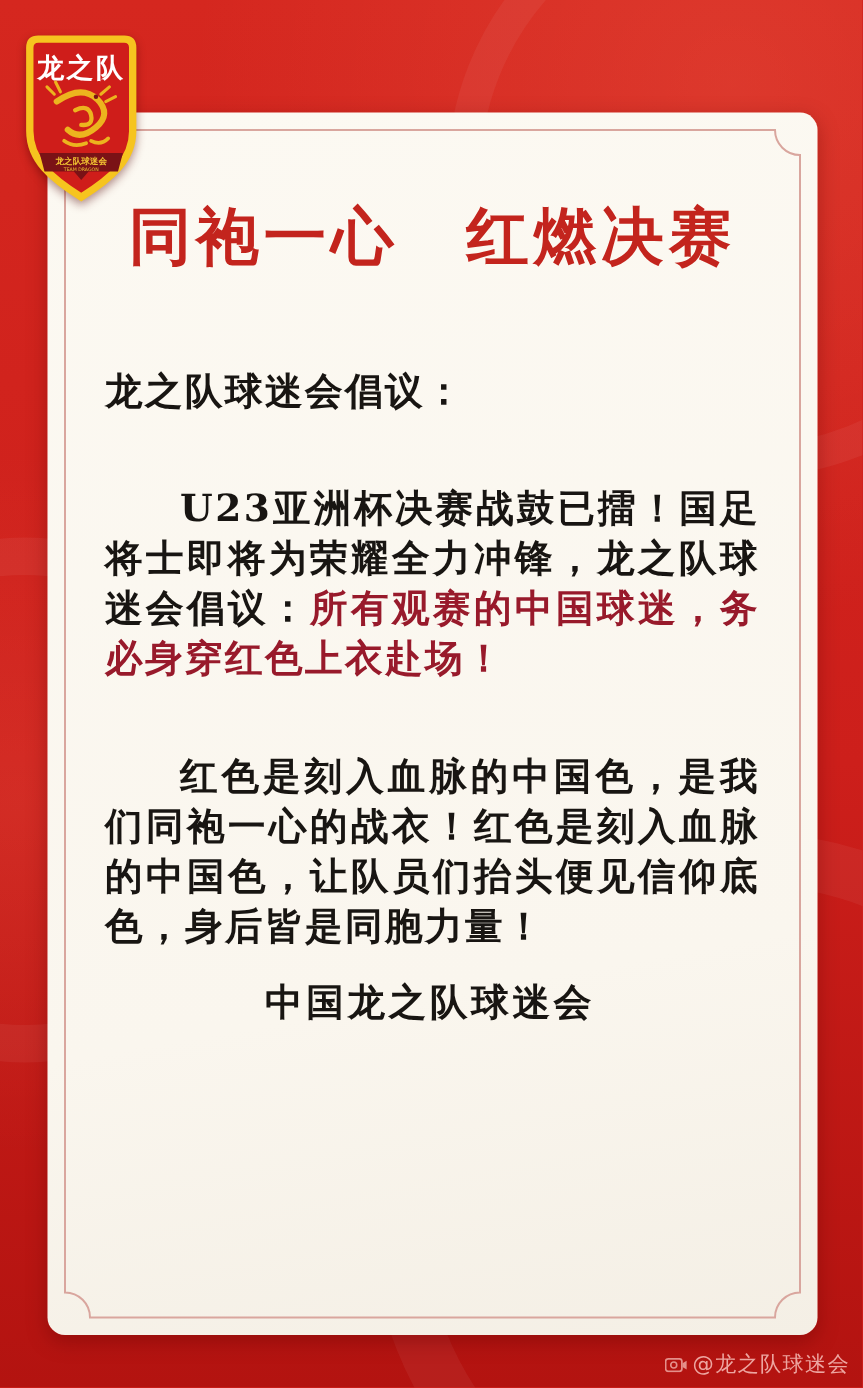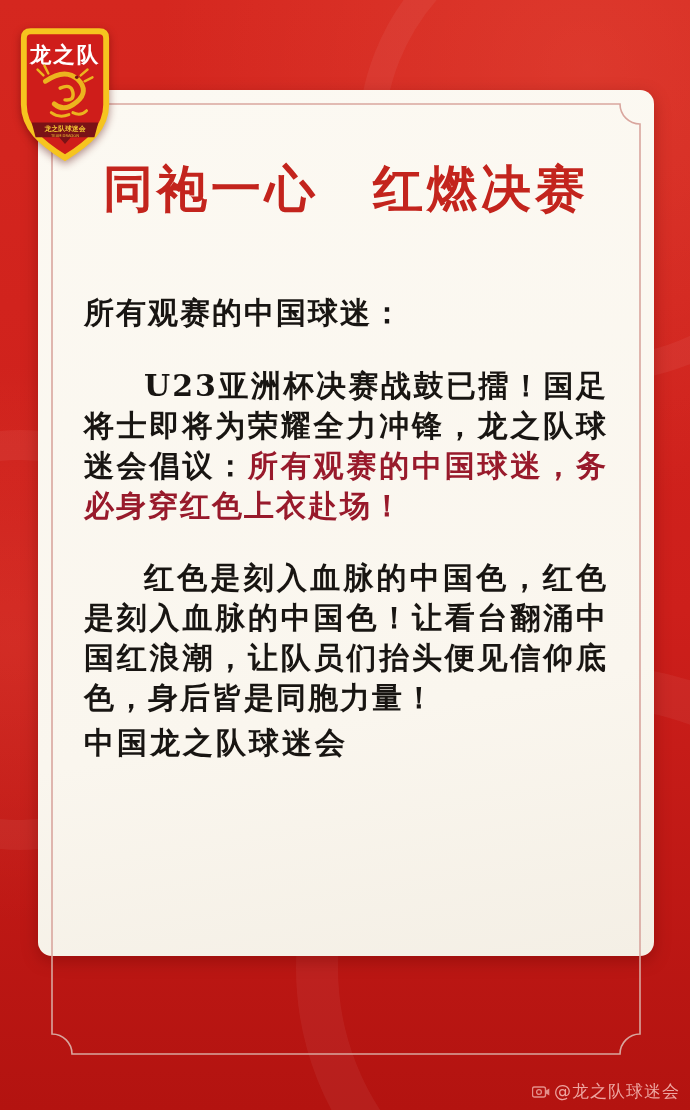--- a/index.html
+++ b/index.html
@@ -16,46 +16,46 @@
       radial-gradient(circle at 2% 58%, rgba(255,130,100,0.14) 0, rgba(255,130,100,0) 30%),
       linear-gradient(180deg, #d5271f 0%, #cd1f1b 55%, #b31310 100%);
   }
   .ring { position:absolute; border-radius:50%; border:26px solid rgba(255,255,255,0.05); }
   .ring1 { width:430px; height:430px; right:-150px; top:-100px; }
   .ring2 { width:360px; height:360px; left:-190px; top:430px; border-width:30px; }
   .ring3 { width:520px; height:520px; right:-210px; bottom:-160px; border-width:42px; }
 
   
   .card {
-    position:absolute; left:38px; top:90px; width:616px; height:866px;
+    position:absolute; left:38px; top:90px; width:616px; height:978px;
     background:linear-gradient(170deg, #fcf9f2 0%, #faf6ee 70%, #f4efe5 100%);
     border-radius:14px;
     box-shadow:0 5px 16px rgba(90,0,0,0.35);
   }
   .frame-svg { position:absolute; left:0; top:0; pointer-events:none; }
 
   .content {
     position:absolute; inset:0; padding:0 46px; box-sizing:border-box;
     color:#181512;
   }
   .title {
     margin-top:66px; text-align:center;
     color:#c3241d; font-size:50px; font-weight:bold; letter-spacing:4px;
     white-space:nowrap;
   }
   .salutation {
     margin-top:70px; font-size:30px; font-weight:bold; letter-spacing:2px;
   }
   p.para {
-    margin:32px 0 0 0; font-size:30px; line-height:40px; font-weight:bold;
+    margin:54px 0 0 0; font-size:30px; line-height:40px; font-weight:bold;
     letter-spacing:2px; text-indent:2em; text-align:justify;
   }
   .highlight { color:#981a2b; }
   .signature {
-    margin-top:5px; text-align:left; font-size:30px; font-weight:bold;
+    margin-top:20px; text-align:center; font-size:30px; font-weight:bold;
     letter-spacing:3px; padding-right:4px;
   }
 
   
   .badge {
     position:absolute; left:16px; top:26px; width:98px; height:138px;
     filter:drop-shadow(0 3px 4px rgba(80,0,0,0.45));
   }
 
   
@@ -78,25 +78,25 @@
 </div>
 
 <div class="card">
   <svg class="frame-svg" width="616" height="978" viewBox="0 0 616 978">
     <path d="M 34,14 H 582 A 20 20 0 0 0 602,34 V 944 A 20 20 0 0 0 582,964 H 34 A 20 20 0 0 0 14,944 V 34 A 20 20 0 0 0 34,14 Z" fill="none" stroke="#d9a69e" stroke-width="1.6"></path>
   </svg>
 
   <div class="content">
     <div class="title">同袍一心　红燃决赛</div>
 
-    <div class="salutation">所有观赛的中国球迷：</div>
+    <div class="salutation">龙之队球迷会倡议：</div>
 
     <p class="para"><span>U23亚洲杯决赛战鼓已擂！国足将士即将为荣耀全力冲锋，龙之队球迷会倡议：</span><span class="highlight">所有观赛的中国球迷，务必身穿红色上衣赴场！</span></p>
 
-    <p class="para"><span>红色是刻入血脉的中国色，红色是刻入血脉的中国色！让看台翻涌中国红浪潮，让队员们抬头便见信仰底色，身后皆是同胞力量！</span></p>
+    <p class="para"><span>红色是刻入血脉的中国色，是我们同袍一心的战衣！红色是刻入血脉的中国色，让队员们抬头便见信仰底色，身后皆是同胞力量！</span></p>
 
 
     <div class="signature">中国龙之队球迷会</div>
   </div>
 </div>
 
 <svg class="badge" viewBox="0 0 100 140">
 
   <path d="M8,12 Q8,5 15,5 H85 Q92,5 92,12 V80 C92,104 74,119 50,134 C26,119 8,104 8,80 Z" fill="#cf1d1a" stroke="#f6c41f" stroke-width="6"></path>
 

